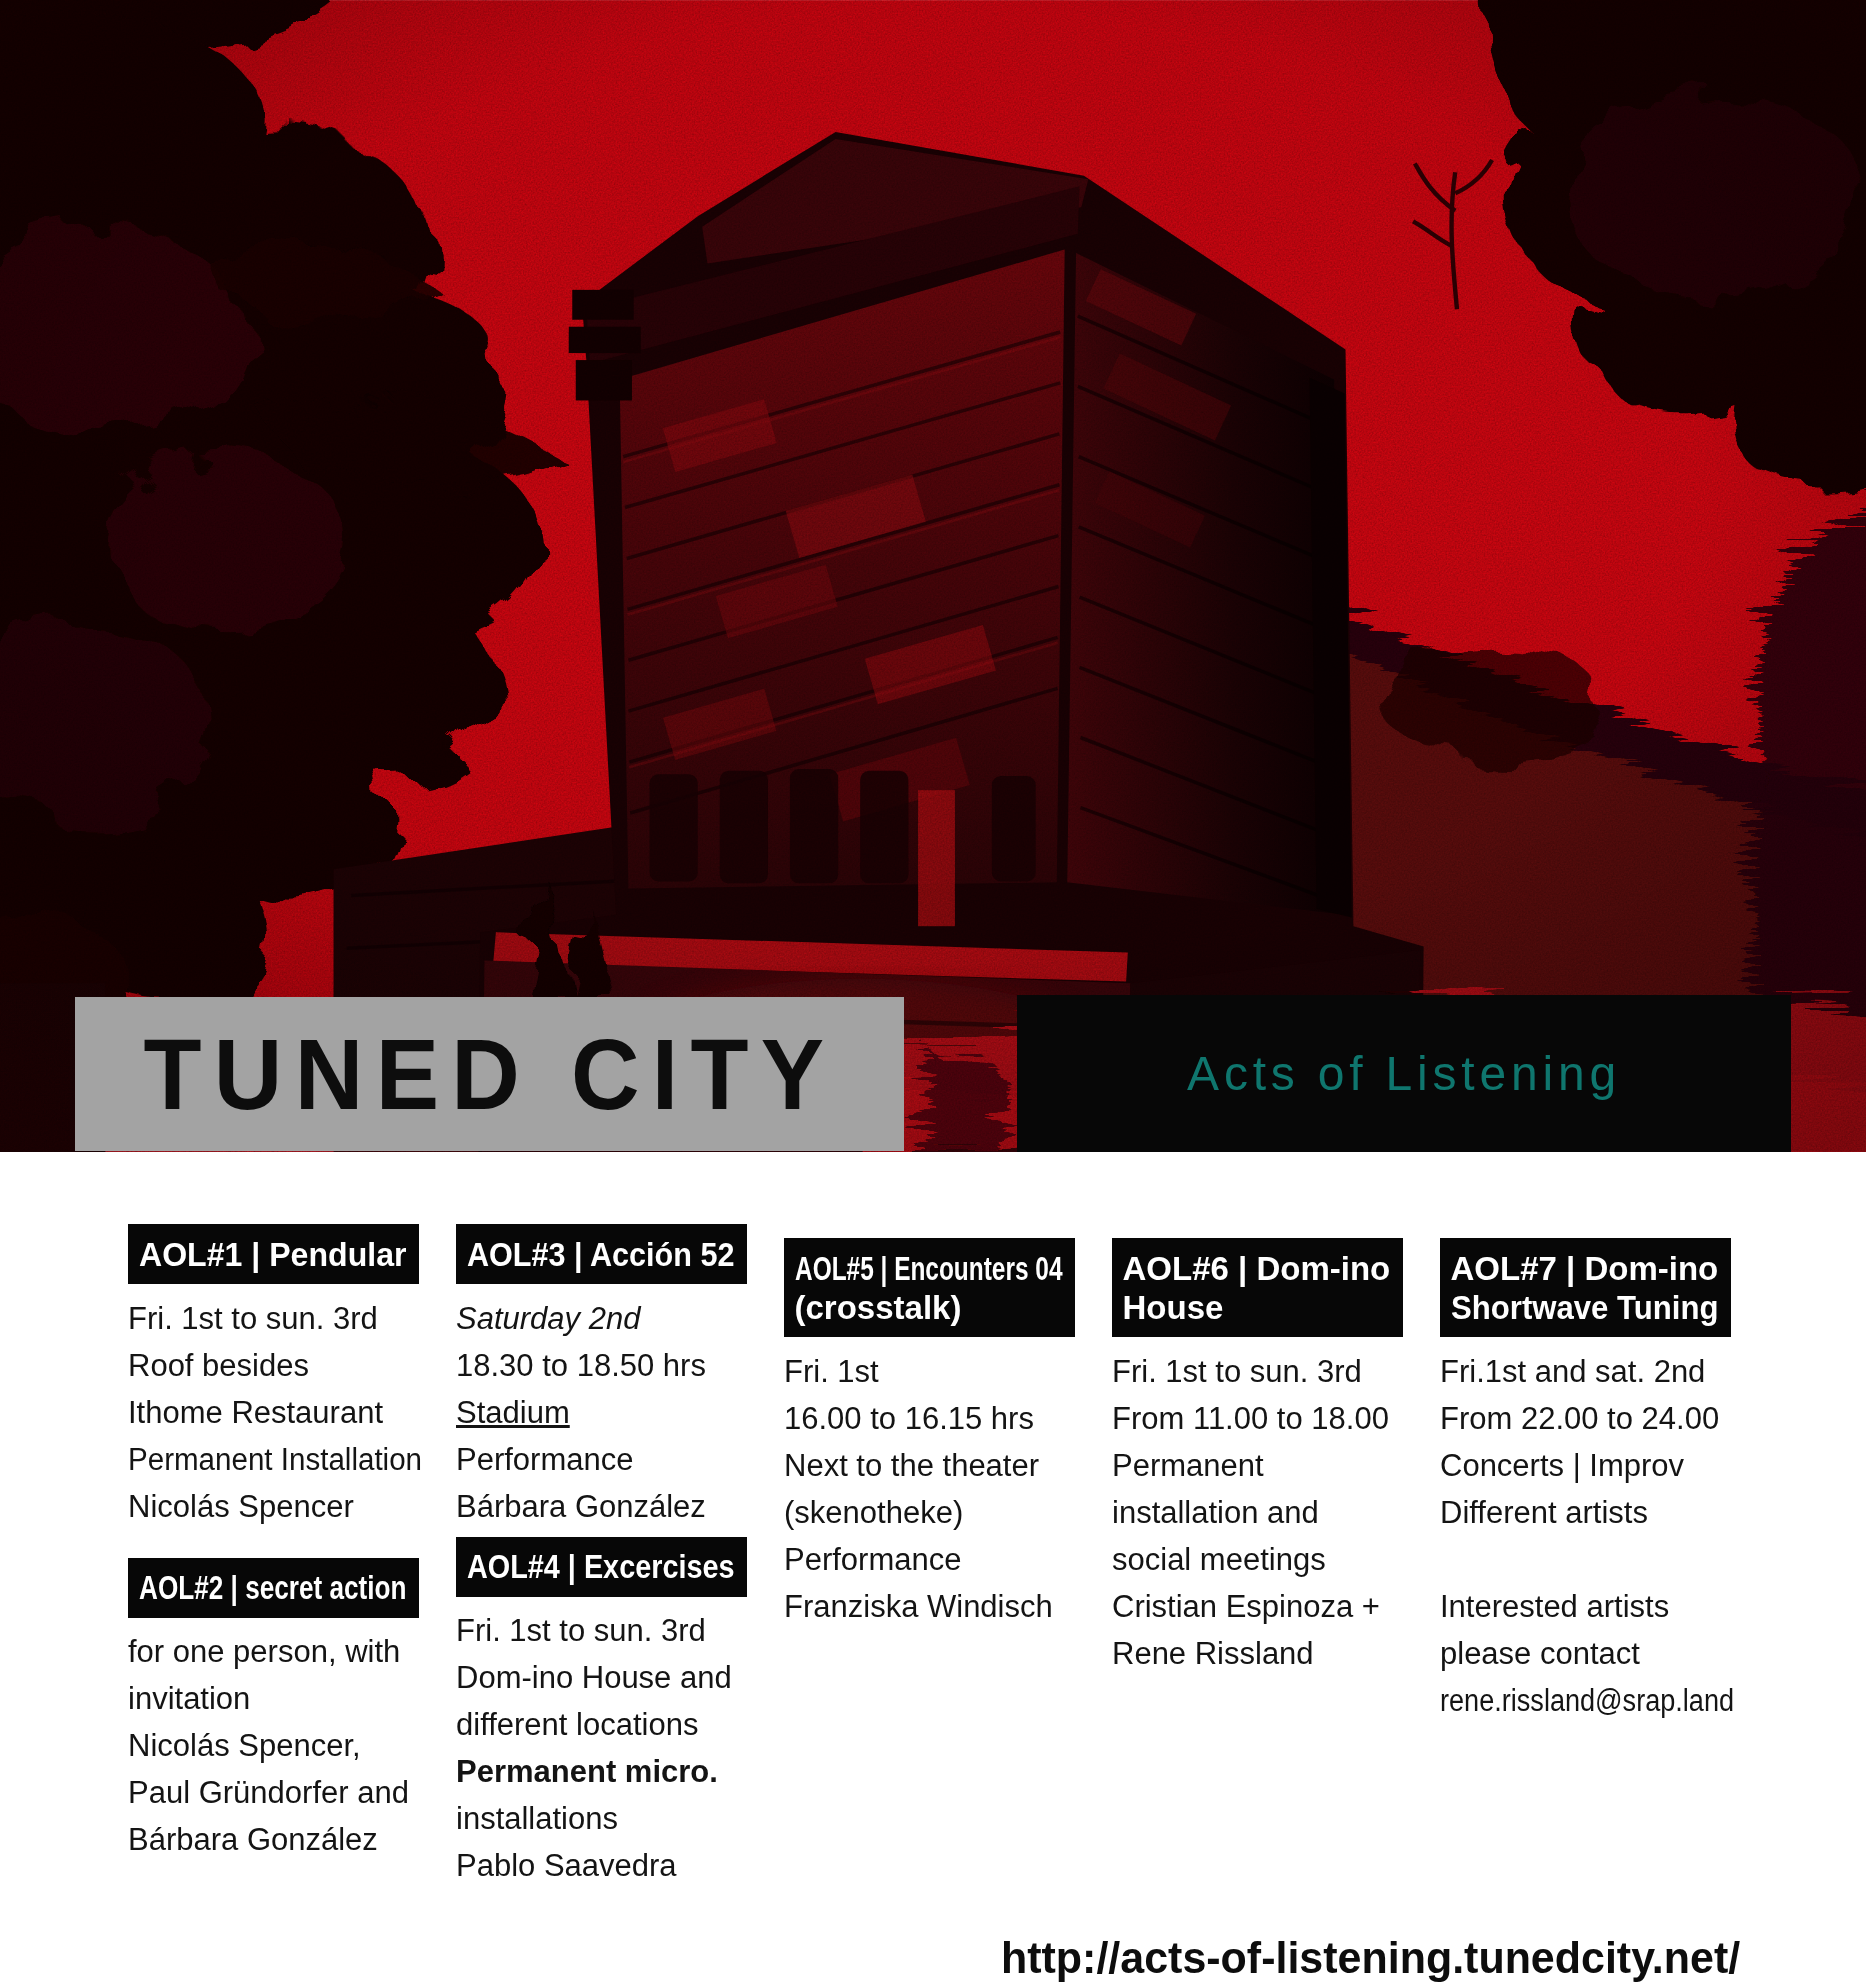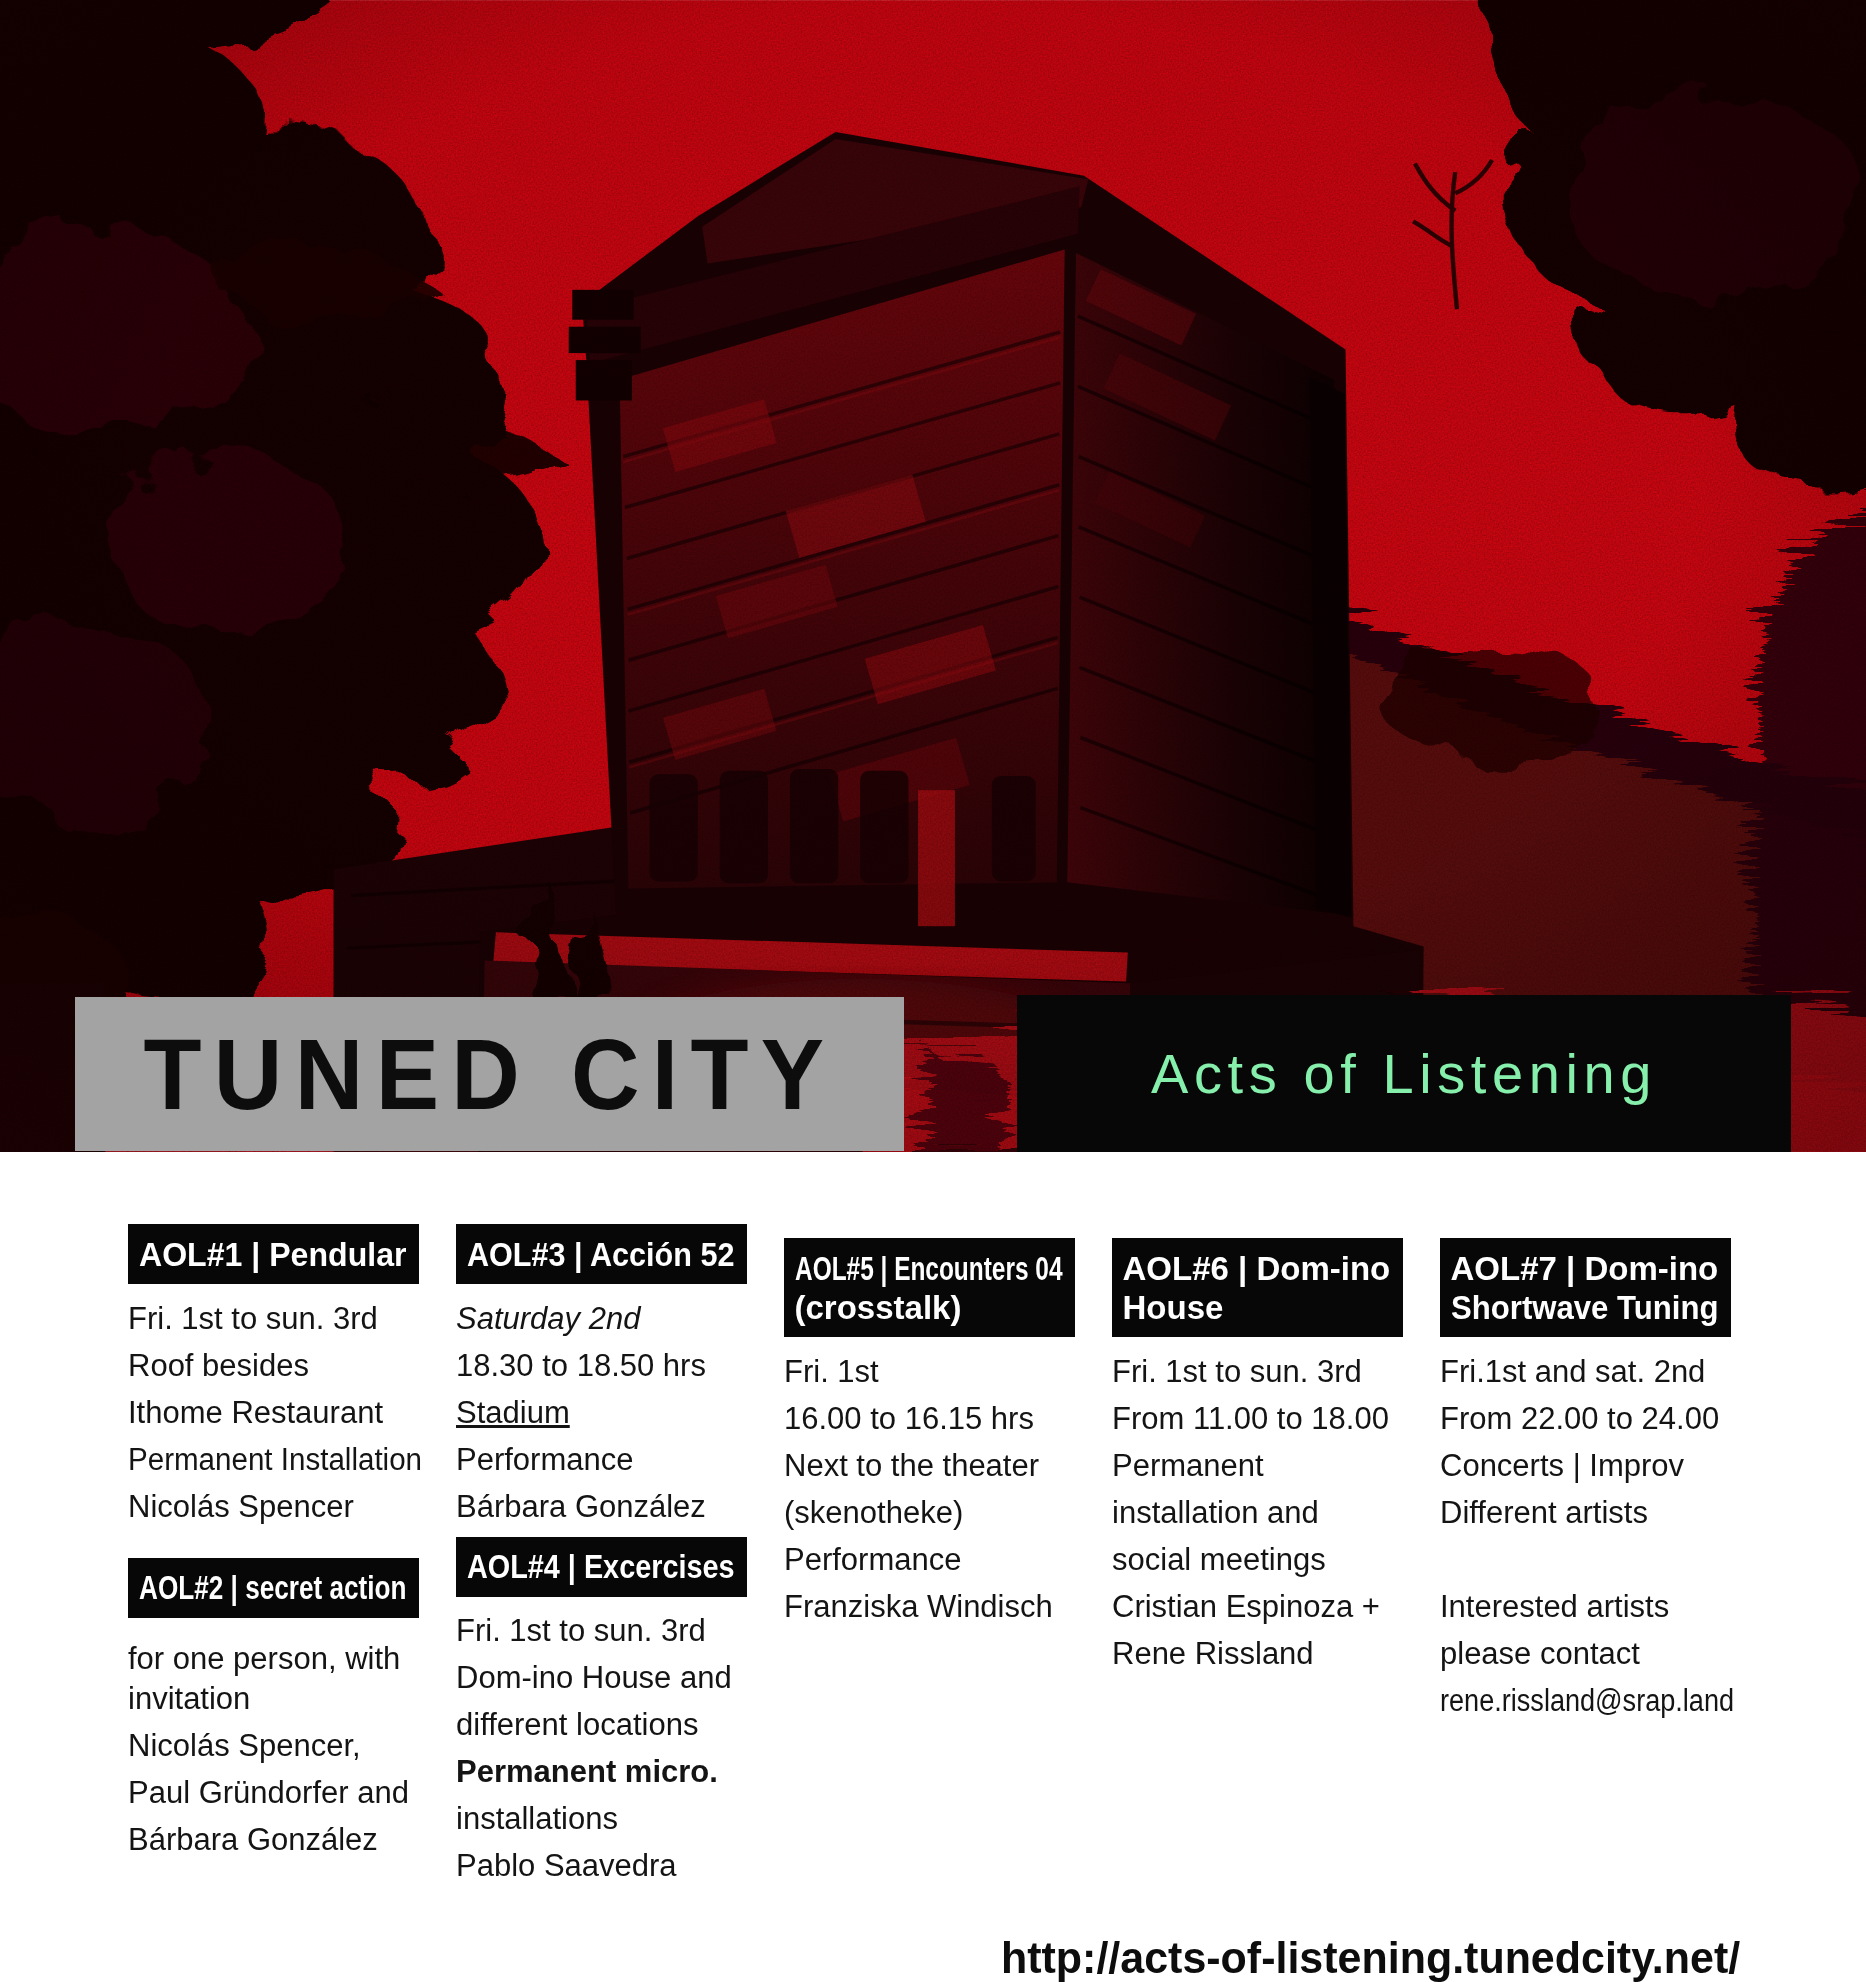--- a/index.html
+++ b/index.html
@@ -20,21 +20,21 @@
     display:flex;align-items:center;justify-content:center;box-sizing:border-box;padding:0 68px;
   }
   .title-band span{
     font-weight:700;font-size:100px;letter-spacing:.13em;color:#0d0d0d;white-space:nowrap;
   }
   .subtitle-band{
     position:absolute;left:1017px;top:995px;width:774px;height:157px;background:var(--band-black);
     display:flex;align-items:center;justify-content:center;box-sizing:border-box;padding:0 70px;
   }
   .subtitle-band span{
-    font-weight:300;font-size:56px;letter-spacing:.1em;color:#86efac;white-space:nowrap;
+    font-weight:300;font-size:48px;letter-spacing:.1em;color:#0f766e;white-space:nowrap;
   }
 
   .listings{position:absolute;left:128px;top:1224px;display:flex;gap:37px;}
   .column{width:291px;flex:0 0 291px;}
   .column:nth-child(n+3){margin-top:14px;}
   .block + .block{margin-top:28px;}
   .column:nth-child(2) .block + .block{margin-top:7px;}
   .hdr{background:var(--band-black);color:#fff;padding:10.5px;margin-bottom:10.5px;}
   .hline{display:block;height:39px;line-height:39px;font-weight:700;font-size:33px;white-space:nowrap;}
   .line{display:block;height:47px;line-height:47px;font-size:31px;color:var(--ink);white-space:nowrap;}
@@ -242,21 +242,21 @@
           <div class="line"><span class="fit" style="transform: none;">Fri. 1st to sun. 3rd</span></div>
           <div class="line"><span class="fit" style="transform: none;">Roof besides</span></div>
           <div class="line"><span class="fit" style="transform: none;">Ithome Restaurant</span></div>
           <div class="line"><span class="fit" style="transform: scaleX(0.953295);">Permanent Installation</span></div>
           <div class="line"><span class="fit" style="transform: none;">Nicolás Spencer</span></div>
         </div>
         <div class="block">
           <div class="hdr">
             <div class="hline"><span class="fit" style="transform: scaleX(0.792442);">AOL#2 | secret action</span></div>
           </div>
-          <div class="line"><span class="fit" style="transform: none; margin-top: 7px;">for one person, with</span></div>
+          <div class="line"><span class="fit" style="transform: none;">for one person, with</span></div>
           <div class="line"><span class="fit" style="transform: none;">invitation</span></div>
           <div class="line"><span class="fit" style="transform: none;">Nicolás Spencer,</span></div>
           <div class="line"><span class="fit" style="transform: none;">Paul Gründorfer and</span></div>
           <div class="line"><span class="fit" style="transform: none;">Bárbara González</span></div>
         </div>
       </div>
       <div class="column">
         <div class="block">
           <div class="hdr">
             <div class="hline"><span class="fit" style="transform: scaleX(0.926751);">AOL#3 | Acción 52</span></div>

